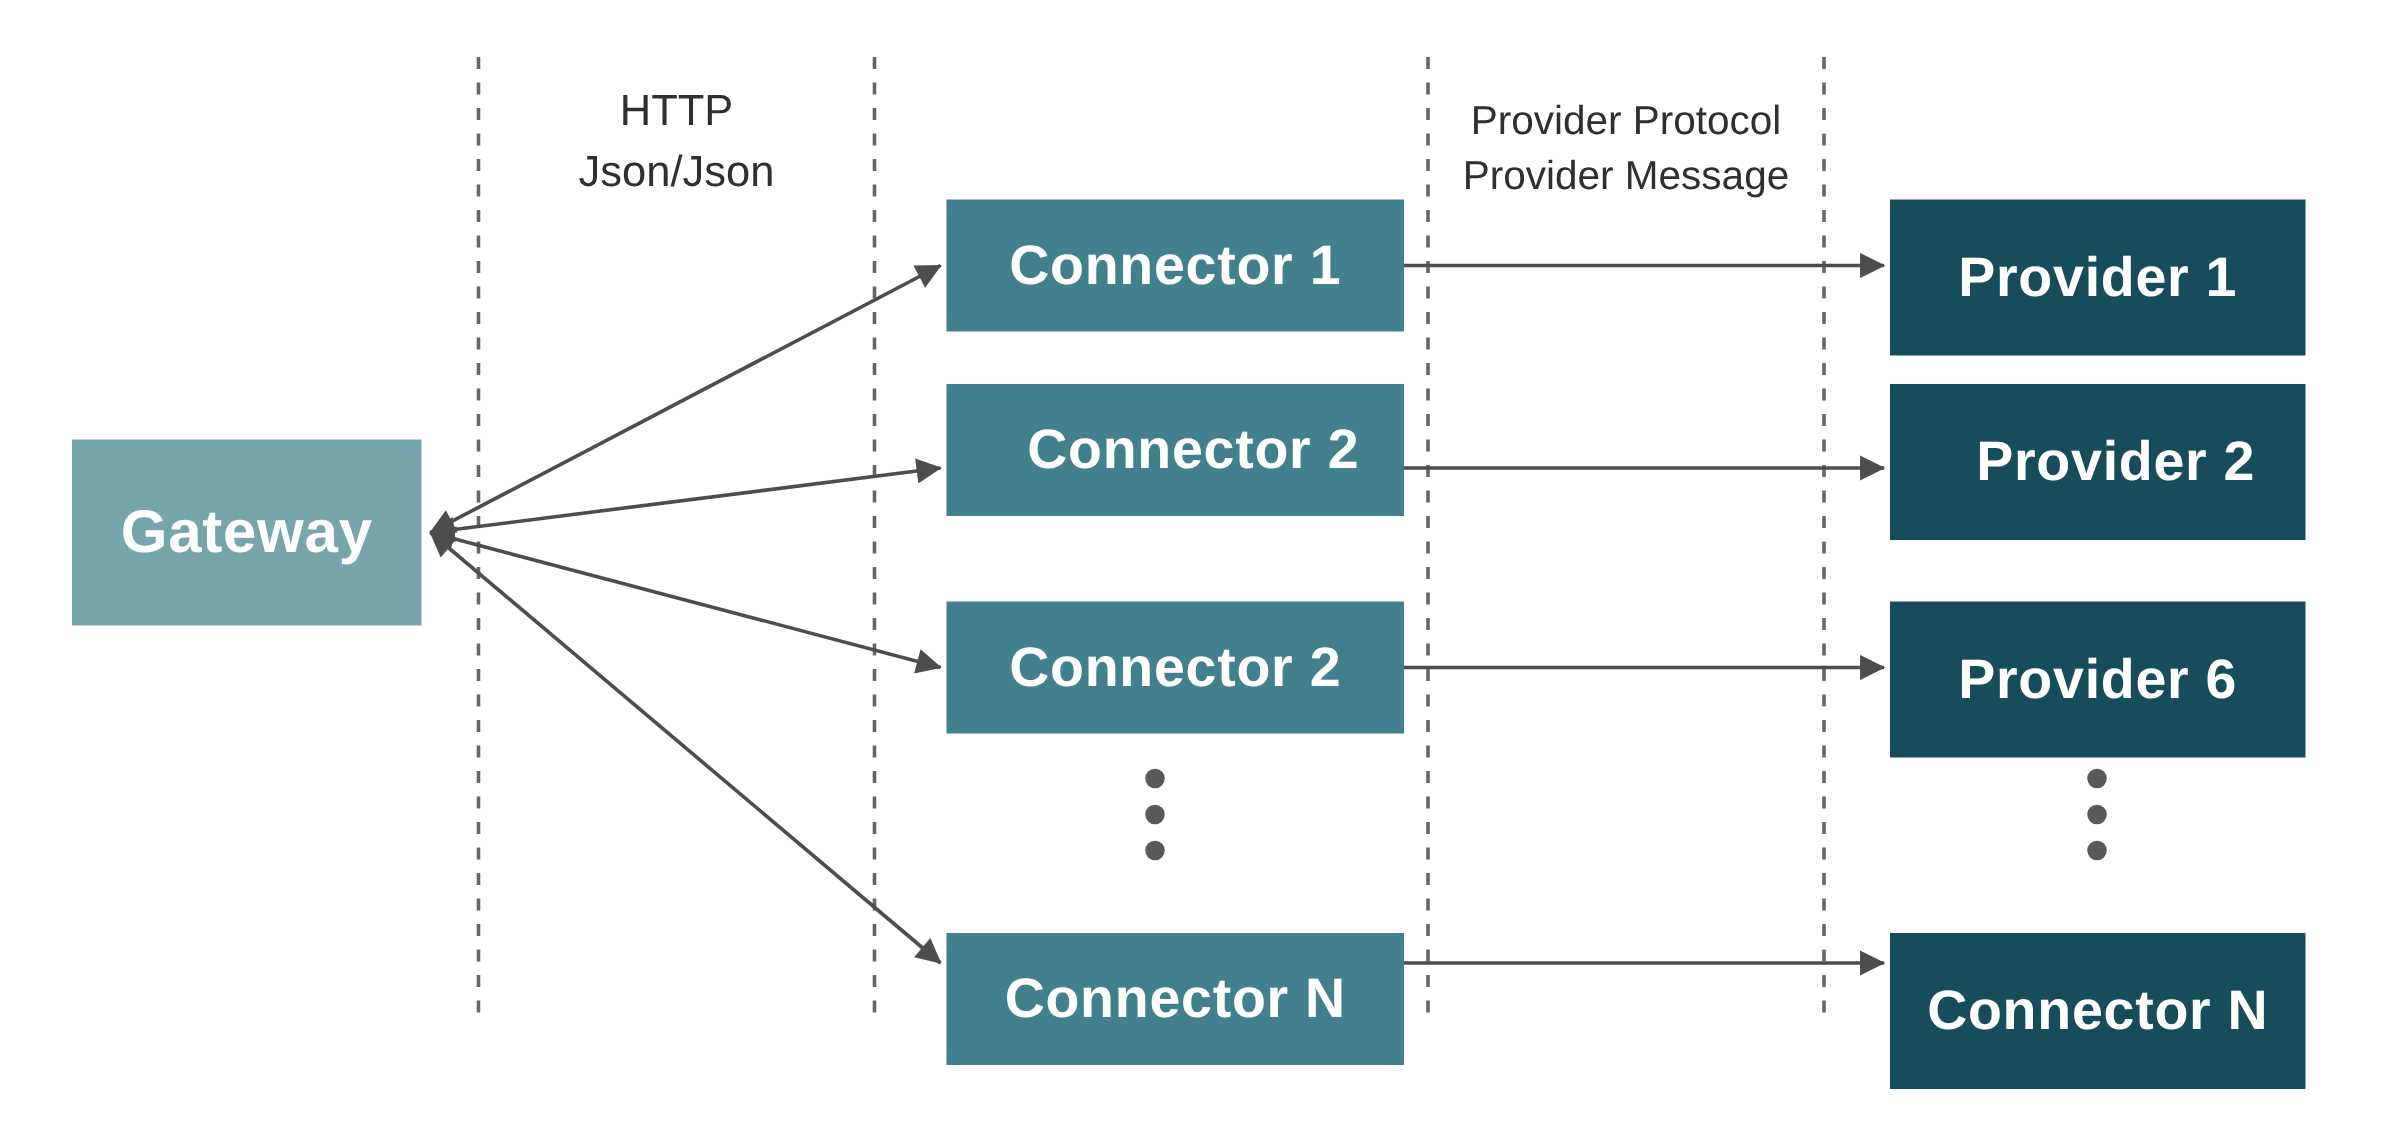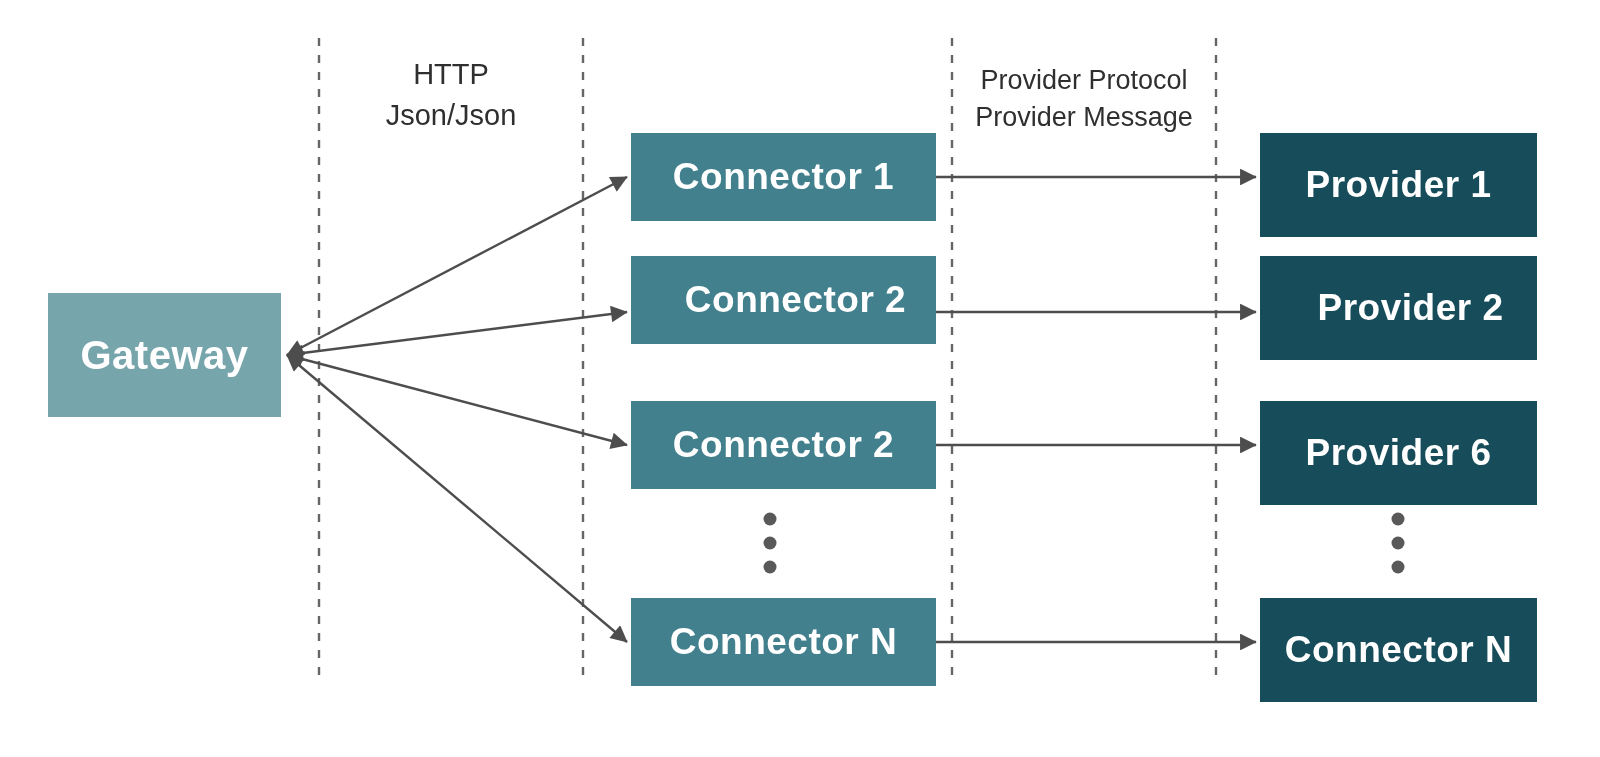--- a/index.html
+++ b/index.html
@@ -45,21 +45,21 @@
   }
   .provider{
     left:1260px;width:277px;height:104px;
     background:var(--provider-fill);
     font-size:37px;
     justify-content:center;
   }
   .row-0{top:133px;}
   .row-1{top:256px;padding-left:24px;}
   .row-2{top:401px;}
-  .row-3{top:598px;}
+  .row-3{top:622px;}
   .lane-label{
     position:absolute;
     color:var(--label-text);
     text-align:center;
     white-space:nowrap;
   }
   .lane-label-left{
     left:321px;width:260px;top:54px;
     font-size:29px;line-height:41px;
   }

